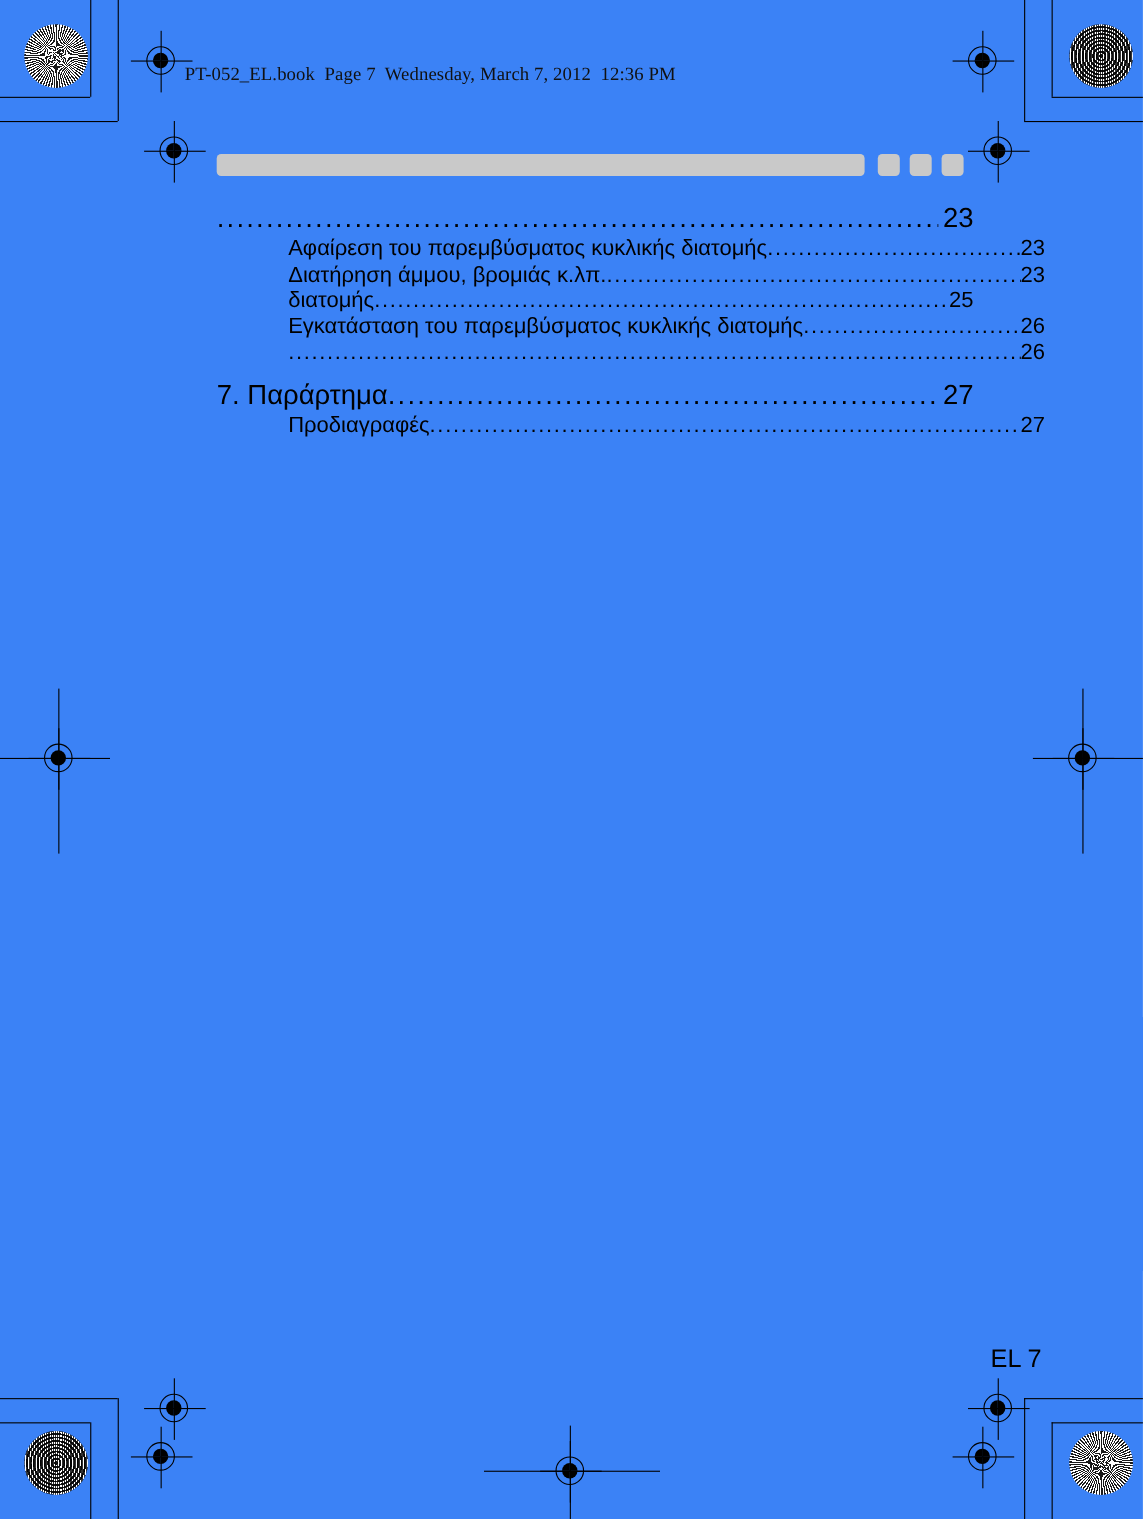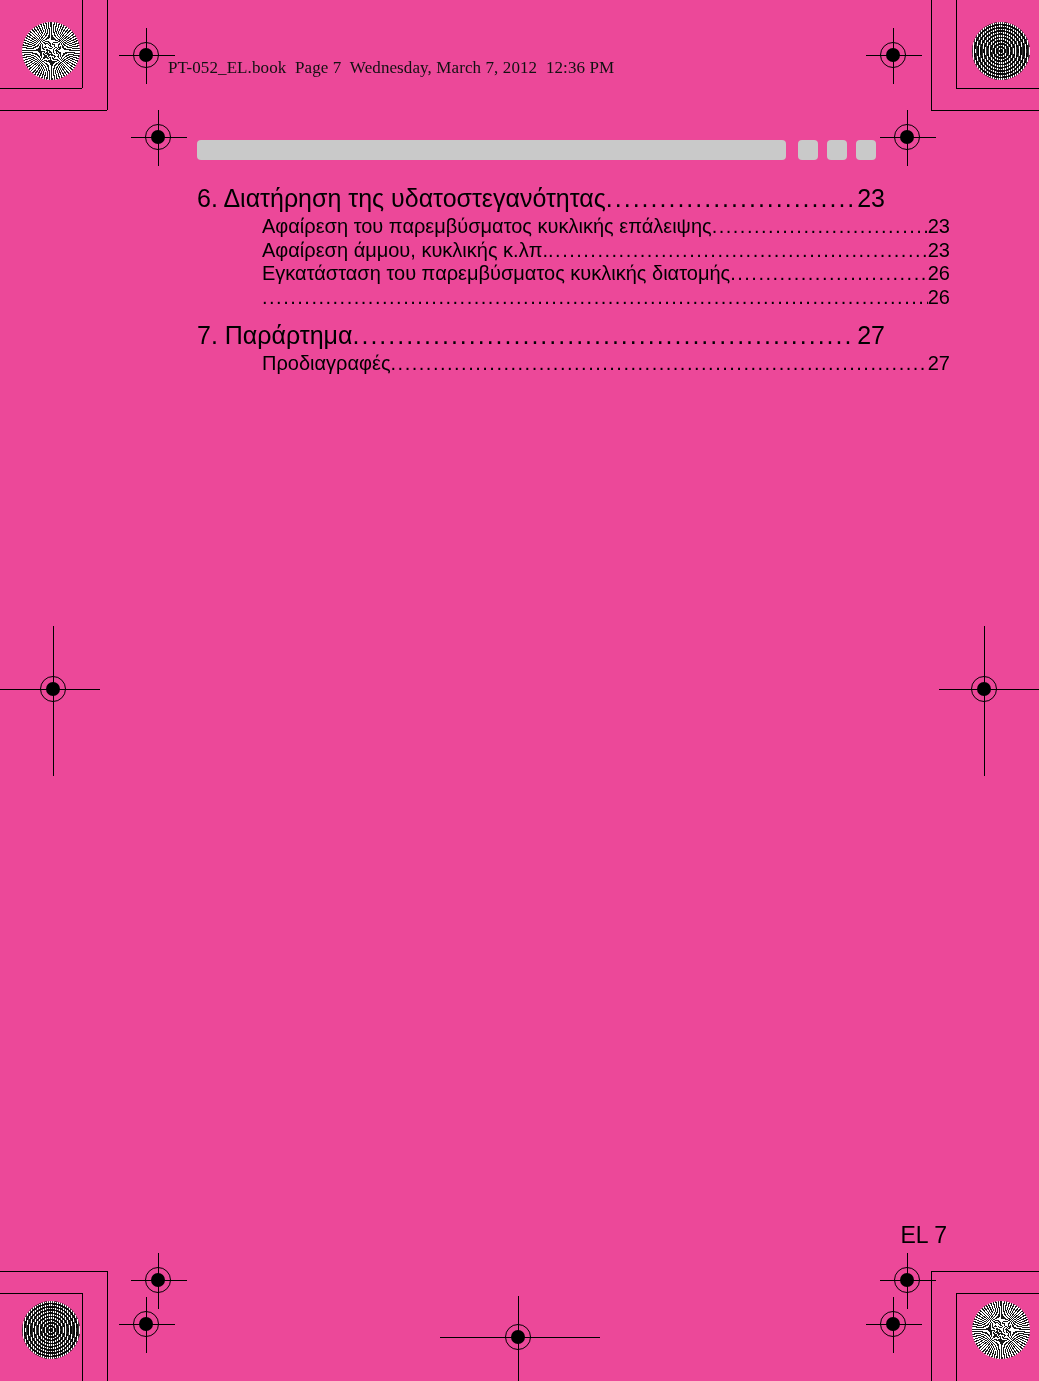--- a/index.html
+++ b/index.html
@@ -4,21 +4,21 @@
 <style>
   html, body {
     margin: 0;
     padding: 0;
     background: #ffffff;
   }
   .page {
     position: relative;
     width: 1039px;
     height: 1381px;
-    background: #ec4899;
+    background: #3b82f6;
     overflow: hidden;
     font-family: "Liberation Sans", sans-serif;
   }
 
   
   .slug {
     position: absolute;
     left: 168px;
     top: 58px;
     font-family: "Liberation Serif", serif;
@@ -370,38 +370,42 @@
     <div class="decobar">
       <div class="bar"></div>
       <div class="sq sq1"></div>
       <div class="sq sq2"></div>
       <div class="sq sq3"></div>
     </div>
 
     <div class="toc">
 
       <div class="toc-row lvl1">
-        <span class="toc-label">6. Διατήρηση της υδατοστεγανότητας</span>
         <span class="toc-leader"></span>
         <span class="toc-page">23</span>
       </div>
 
       <div class="toc-row lvl2">
-        <span class="toc-label">Αφαίρεση του παρεμβύσματος κυκλικής επάλειψης</span>
+        <span class="toc-label">Αφαίρεση του παρεμβύσματος κυκλικής διατομής</span>
         <span class="toc-leader"></span>
         <span class="toc-page">23</span>
       </div>
 
       <div class="toc-row lvl2">
-        <span class="toc-label">Αφαίρεση άμμου, κυκλικής κ.λπ.</span>
+        <span class="toc-label">Διατήρηση άμμου, βρομιάς κ.λπ.</span>
         <span class="toc-leader"></span>
         <span class="toc-page">23</span>
       </div>
 
       <div class="toc-wrap">
+        <span class="second">
+          <span class="toc-label">διατομής</span>
+          <span class="toc-leader"></span>
+          <span class="toc-page">25</span>
+        </span>
       </div>
 
       <div class="toc-row lvl2">
         <span class="toc-label">Εγκατάσταση του παρεμβύσματος κυκλικής διατομής</span>
         <span class="toc-leader"></span>
         <span class="toc-page">26</span>
       </div>
 
       <div class="toc-row lvl2">
         <span class="toc-leader"></span>

